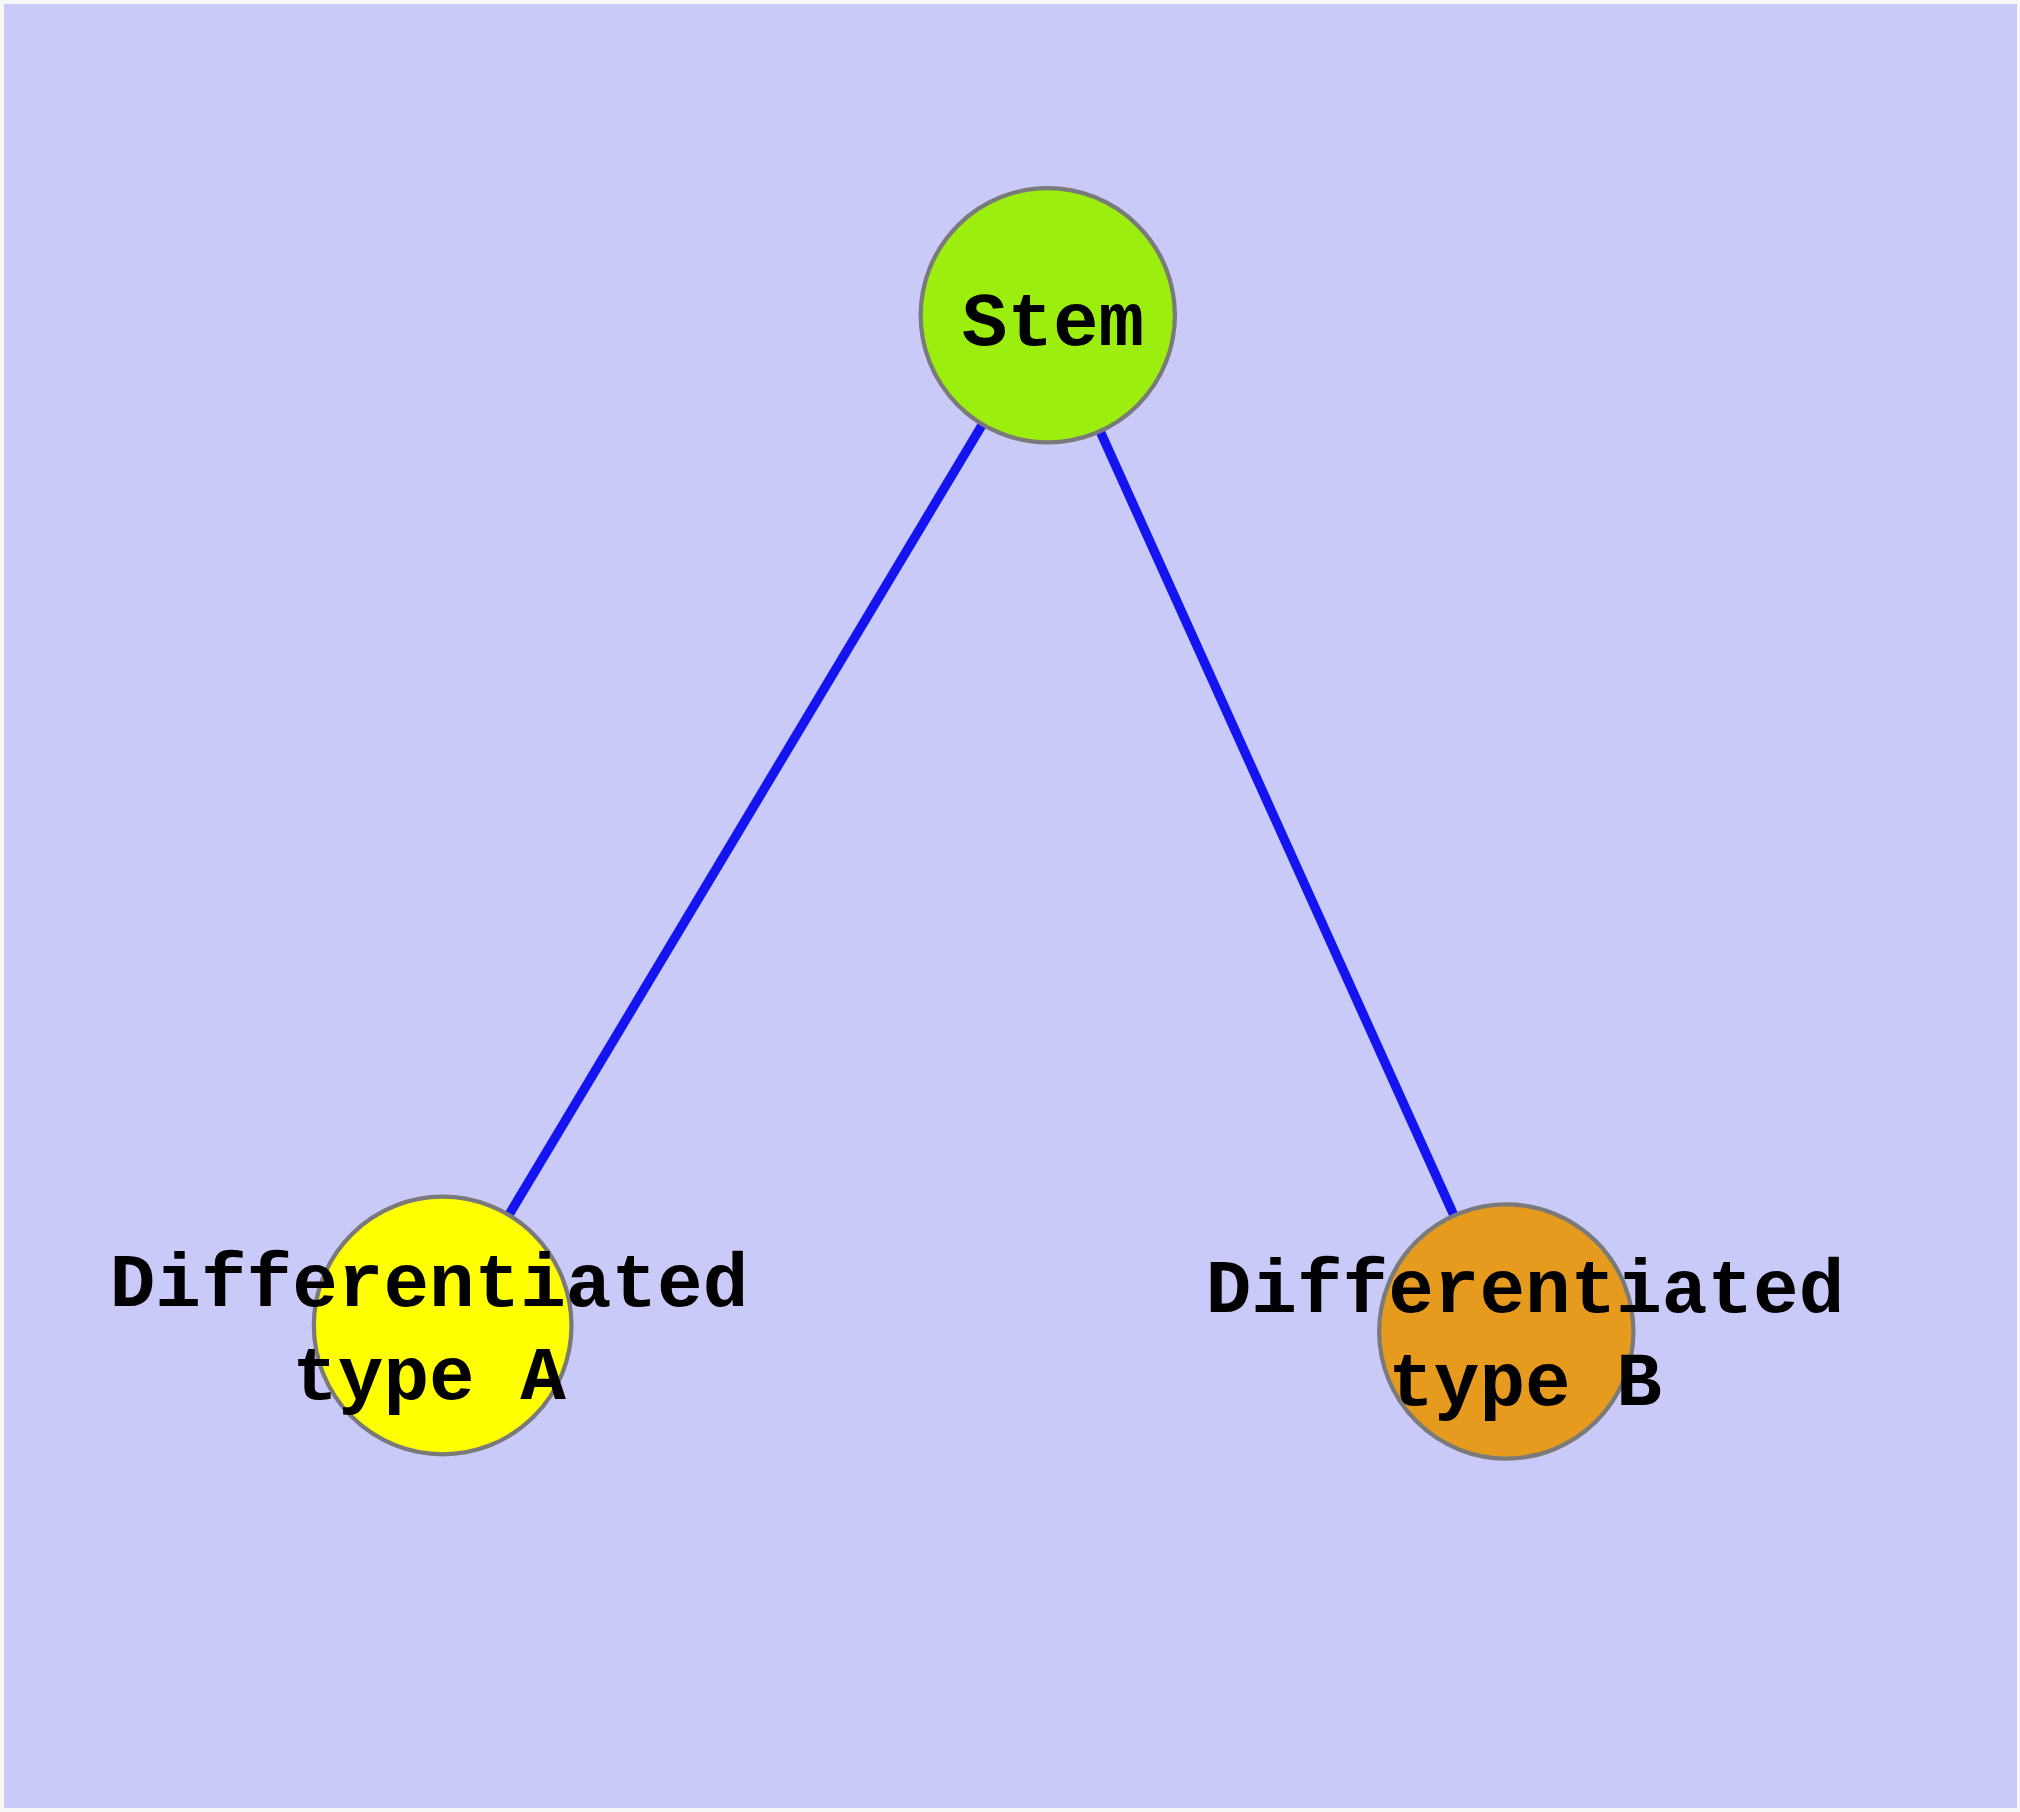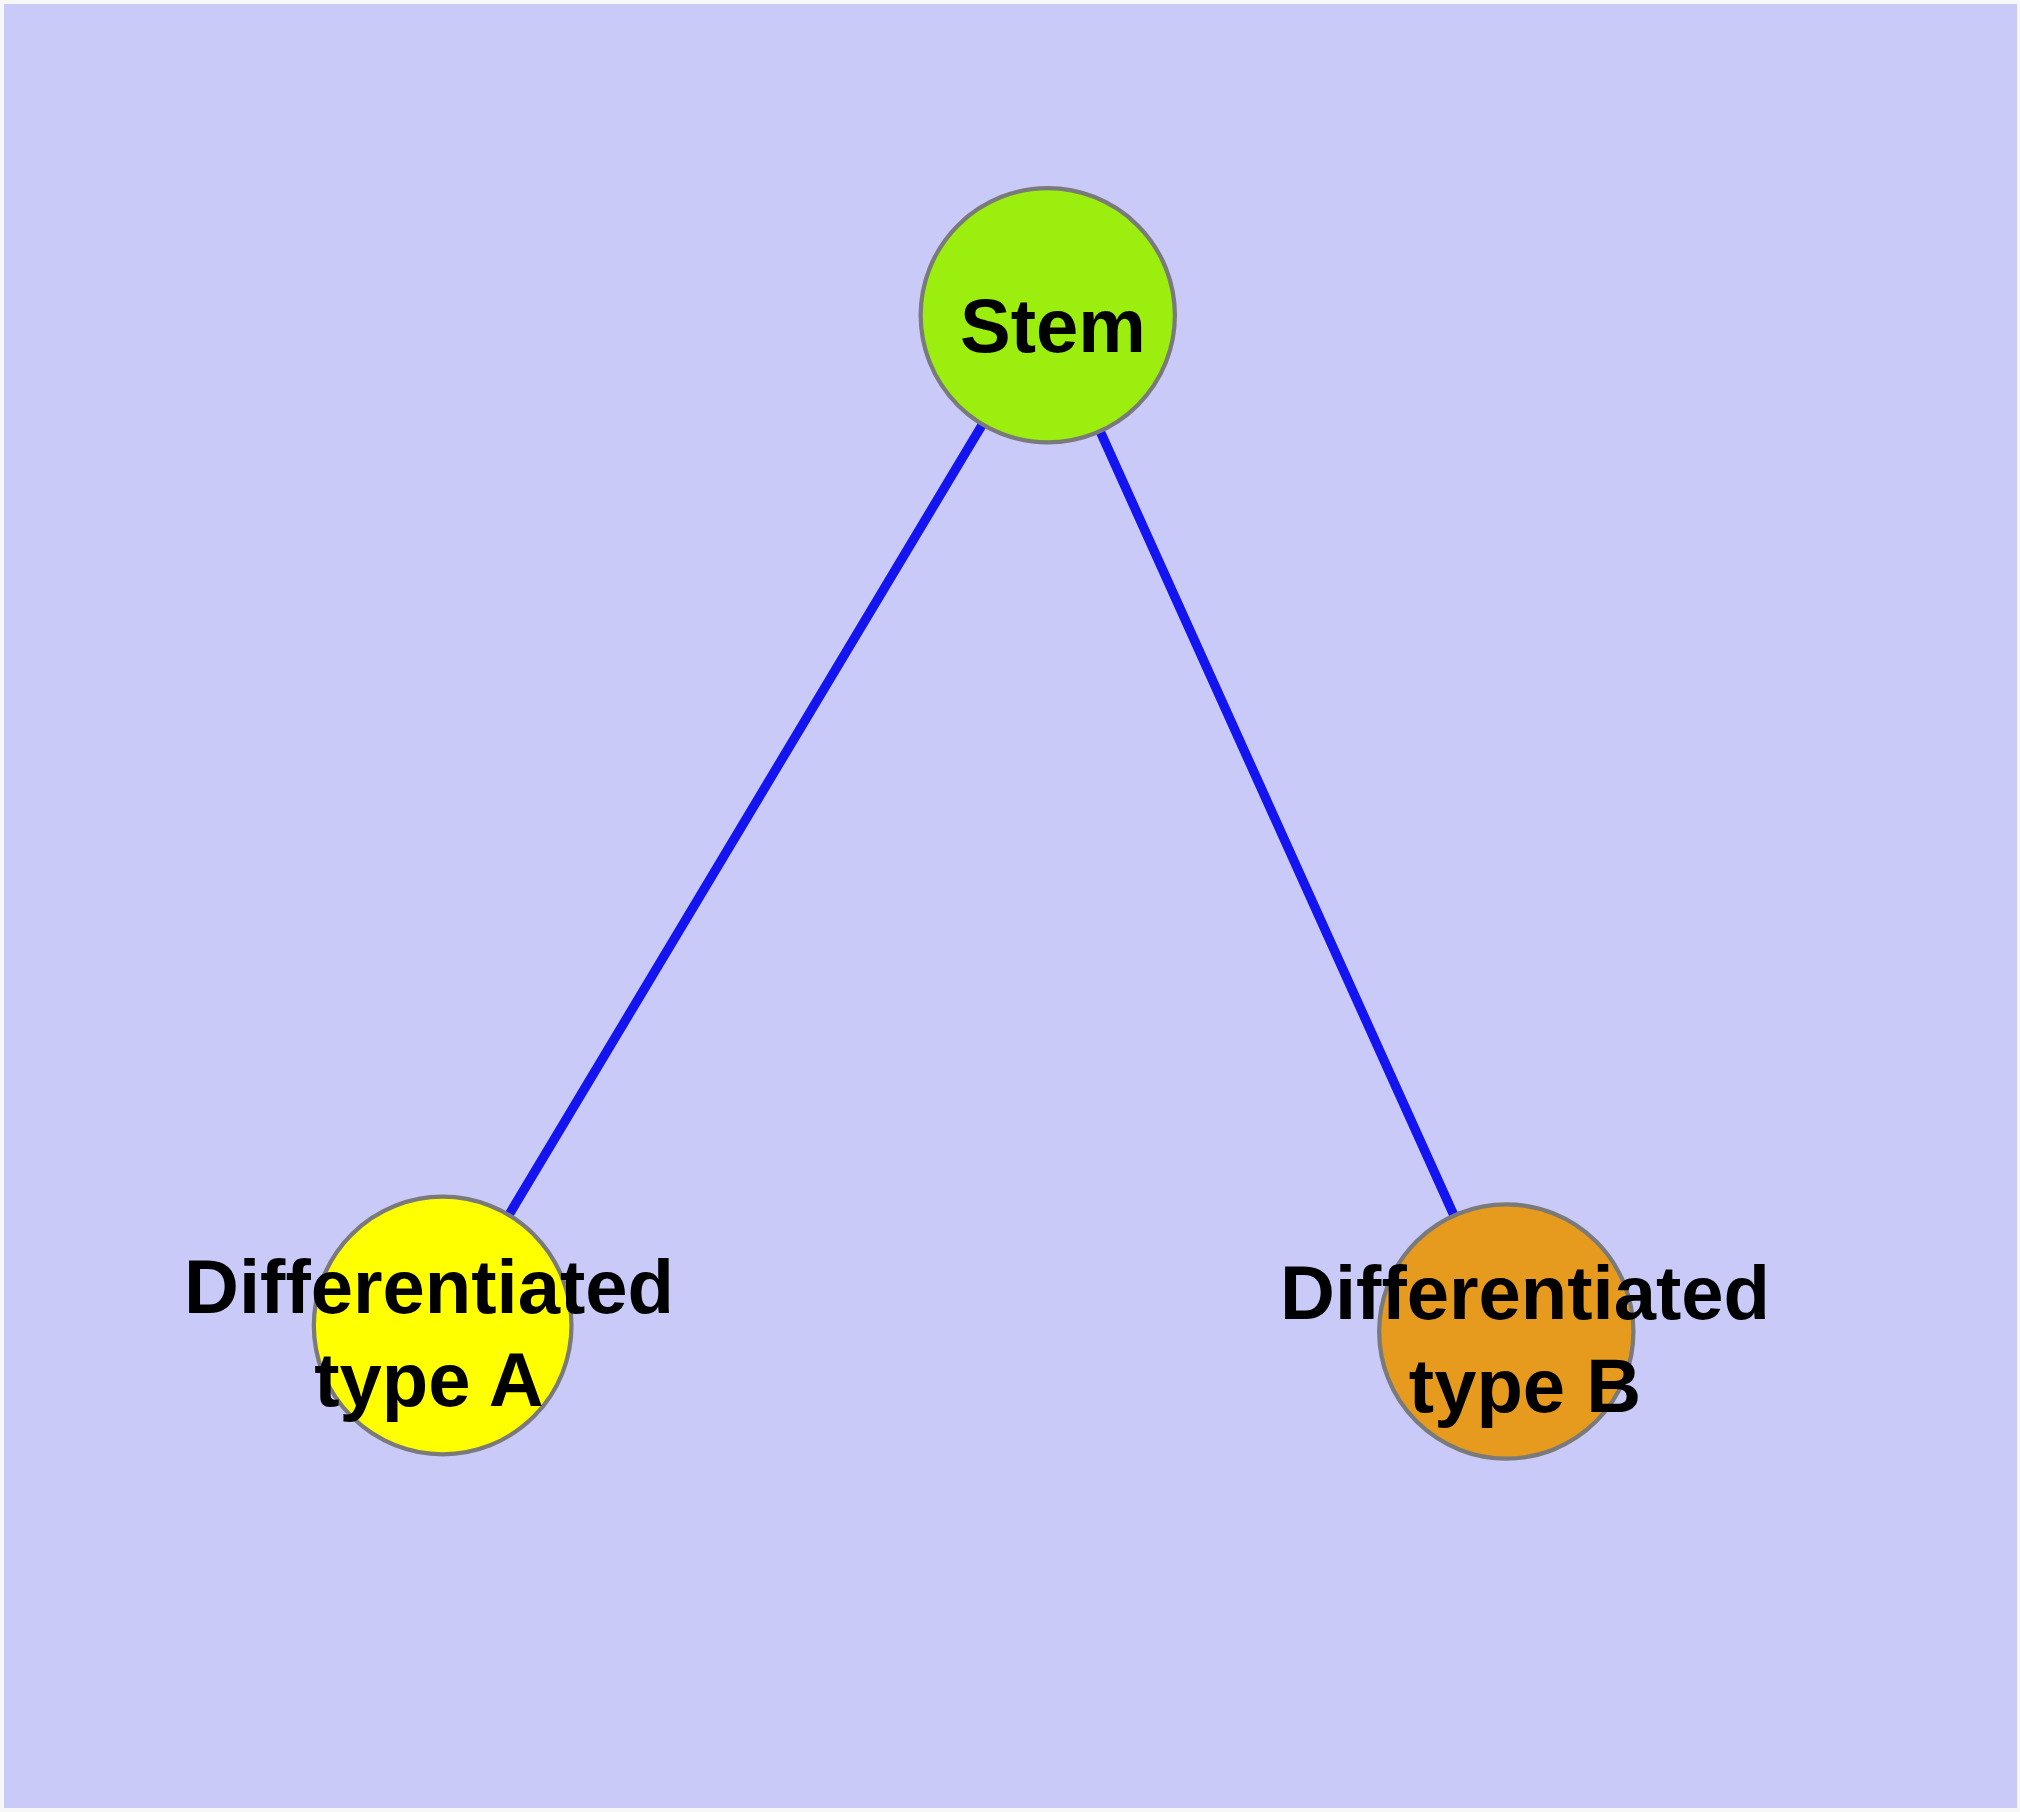--- a/index.html
+++ b/index.html
@@ -12,20 +12,21 @@
     font-family: "Liberation Sans", sans-serif;
   }
   .canvas {
     position: relative;
     width: 2021px;
     height: 1812px;
     box-sizing: border-box;
     background: var(--background, #cacaf8);
     border: 4.2px solid var(--frame, #f7f7f7);
     overflow: hidden;
+    font-family: Liberation Mono, monospace;
   }
   .graph-svg {
     position: absolute;
     left: -4.2px;
     top: -4.2px;
     width: 2021px;
     height: 1812px;
     display: block;
   }
   .edge {

